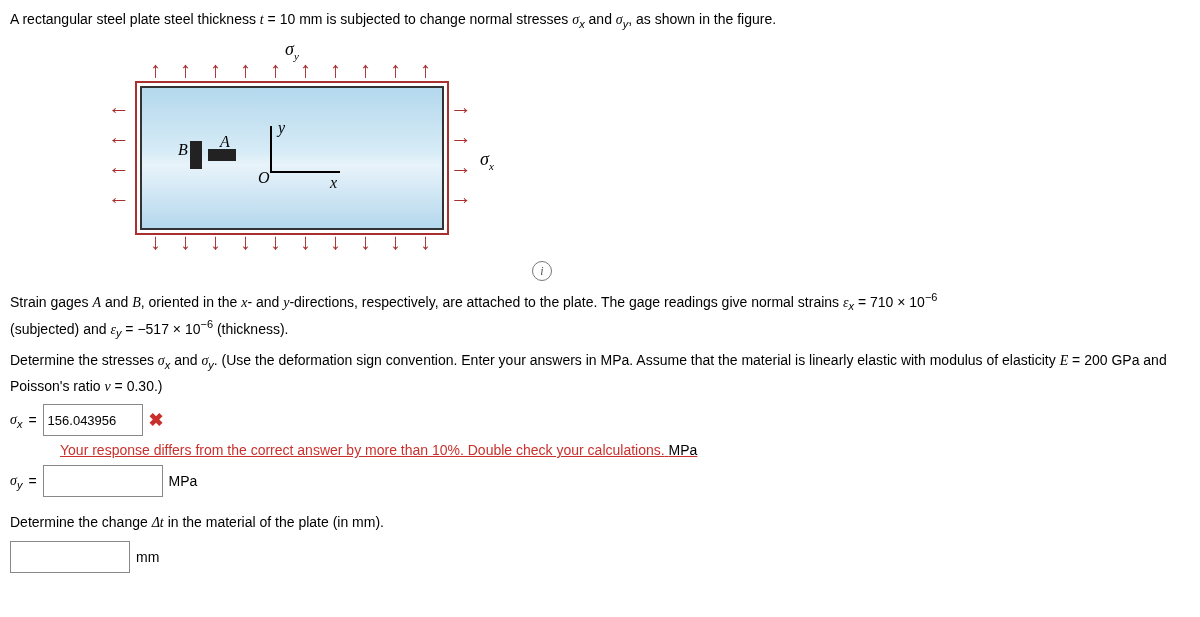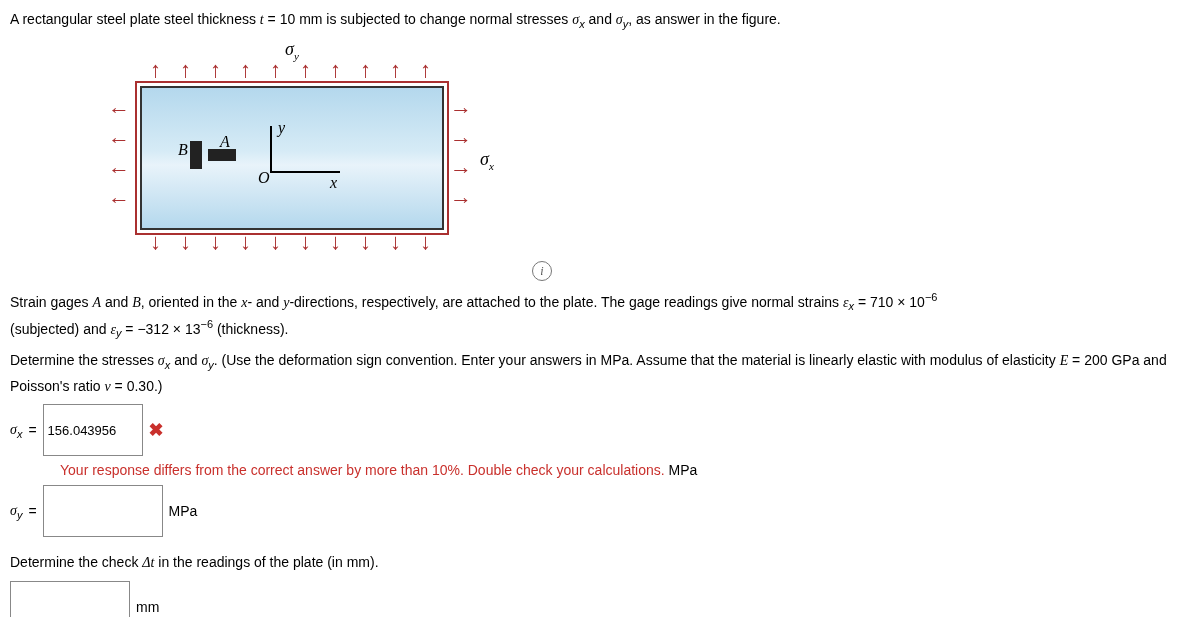--- a/index.html
+++ b/index.html
@@ -111,46 +111,47 @@
   .sup { vertical-align: super; font-size: 11px;}
   .ital { font-style: italic; font-family: "Times New Roman", serif;}
   .answer-row {
     margin: 4px 0;
     display: flex;
     align-items: center;
     gap: 6px;
   }
   input.ans {
     border: 1px solid #888;
-    padding: 16px 4px;
+    padding: 6px 4px;
     font-size: 13px;
     height: 18px;
     box-sizing: content-box;
   }
   .x-mark {
     color: #c9302c;
     font-weight: bold;
     font-size: 18px;
   }
   .feedback {
     color: #c9302c;
     margin-left: 50px;
     margin-top: 0px;
     line-height: 1.5;
+    text-decoration: underline;
   }
   .prompt {
     margin-top: 14px;
     margin-bottom: 6px;
   }
 </style>
 </head>
 <body>
 
 <div class="problem-text">
-  <span>A rectangular steel plate steel thickness </span><span class="ital">t</span><span> = </span><span>10 mm</span><span> is subjected to change normal stresses </span><span class="ital">σ</span><span class="sub">x</span><span> and </span><span class="ital">σ</span><span class="sub">y</span><span>, as answer in the figure.</span>
+  <span>A rectangular steel plate steel thickness </span><span class="ital">t</span><span> = </span><span>10 mm</span><span> is subjected to change normal stresses </span><span class="ital">σ</span><span class="sub">x</span><span> and </span><span class="ital">σ</span><span class="sub">y</span><span>, as shown in the figure.</span>
 </div>
 
 <div class="figure-area">
 
   <div class="sigma-label" style="left:205px; top:-2px;">
     <span>σ</span><span class="sub">y</span>
   </div>
 
   <div class="arrow arrow-up" style="left:70px; top:18px;">↑</div>
   <div class="arrow arrow-up" style="left:100px; top:18px;">↑</div>
@@ -201,21 +202,21 @@
   <div class="sigma-label" style="left:400px; top:108px;">
     <span>σ</span><span class="sub">x</span>
   </div>
 
   <div class="info-icon">i</div>
 </div>
 
 <div class="problem-text">
   <span>Strain gages </span><span class="ital">A</span><span> and </span><span class="ital">B</span><span>, oriented in the </span><span class="ital">x</span><span>- and </span><span class="ital">y</span><span>-directions, respectively, are attached to the plate. The gage readings give normal strains </span><span class="ital">ε</span><span class="sub">x</span><span> = </span><span>710 × 10</span><span class="sup">−6</span>
   <br>
-  <span>(subjected) and </span><span class="ital">ε</span><span class="sub">y</span><span> = </span><span>−312 × 13</span><span class="sup">−6</span><span> (thickness).</span>
+  <span>(subjected) and </span><span class="ital">ε</span><span class="sub">y</span><span> = </span><span>−517 × 10</span><span class="sup">−6</span><span> (thickness).</span>
 </div>
 
 <div class="problem-text">
   <span>Determine the stresses </span><span class="ital">σ</span><span class="sub">x</span><span> and </span><span class="ital">σ</span><span class="sub">y</span><span>. (Use the deformation sign convention. Enter your answers in MPa. Assume that the material is linearly elastic with modulus of elasticity </span><span class="ital">E</span><span> = </span><span>200 GPa</span><span> and Poisson's ratio </span><span class="ital">ν</span><span> = </span><span>0.30</span><span>.)</span>
 </div>
 
 <div class="answer-row">
   <span><span class="ital">σ</span><span class="sub">x</span></span>
   <span> = </span>
   <input class="ans" style="width: 90px;" value="156.043956">
@@ -226,18 +227,18 @@
 </div>
 
 <div class="answer-row">
   <span><span class="ital">σ</span><span class="sub">y</span></span>
   <span> = </span>
   <input class="ans" style="width: 110px;" value="">
   <span>MPa</span>
 </div>
 
 <div class="problem-text prompt">
-  <span>Determine the check </span><span class="ital">Δt</span><span> in the readings of the plate (in mm).</span>
+  <span>Determine the change </span><span class="ital">Δt</span><span> in the material of the plate (in mm).</span>
 </div>
 <div class="answer-row">
   <input class="ans" style="width: 110px;" value="">
   <span>mm</span>
 </div>
 
 </body></html>

